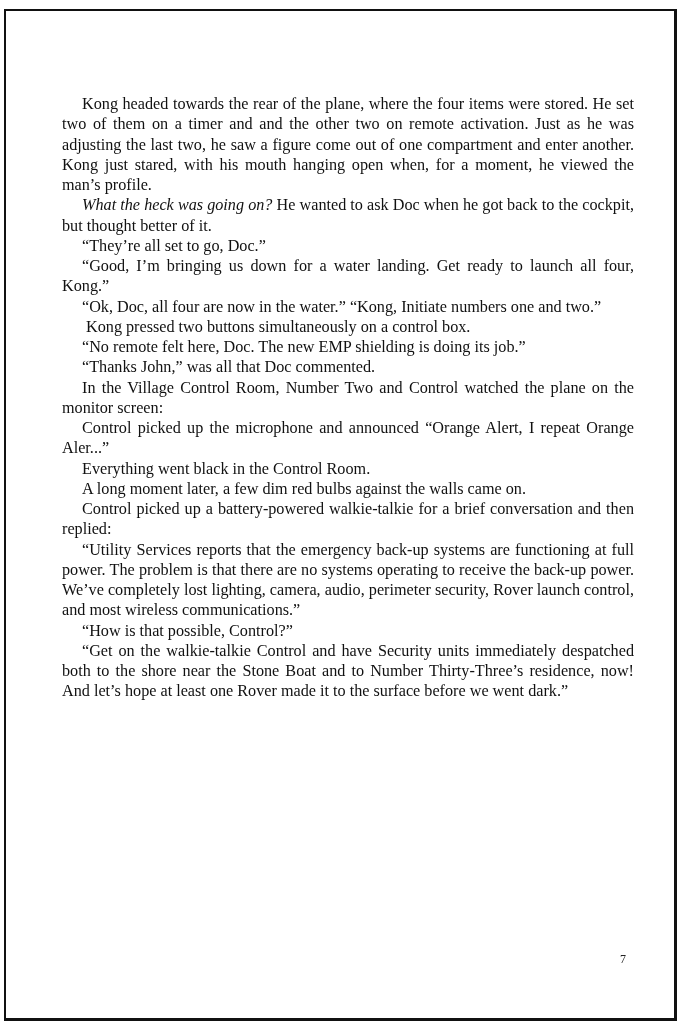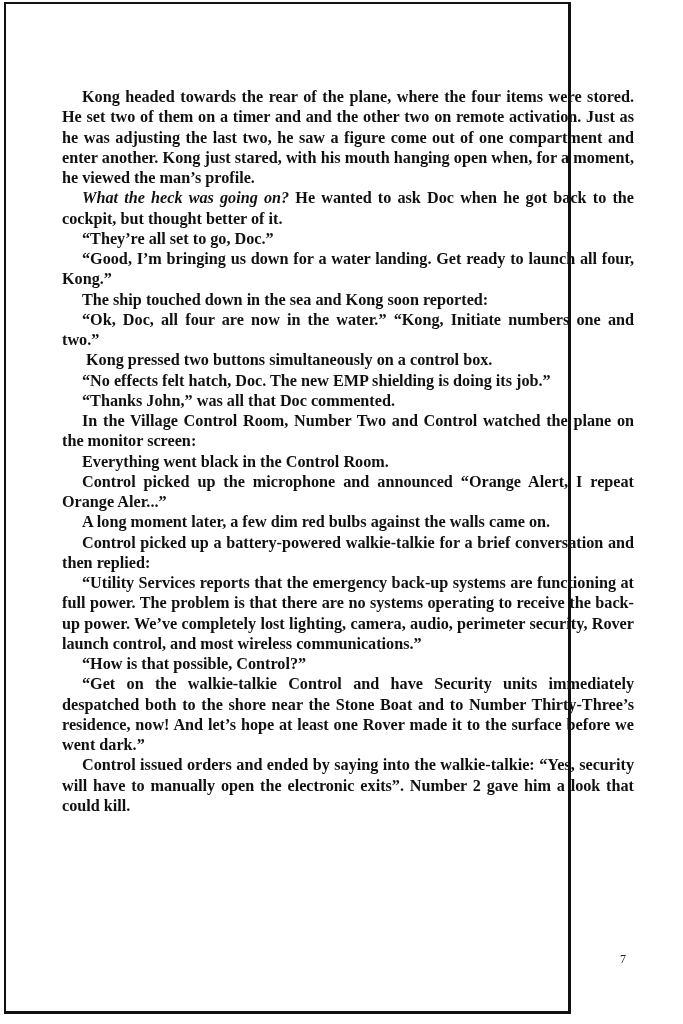--- a/index.html
+++ b/index.html
@@ -9,29 +9,28 @@
     }
     body {
       width: 683px;
       height: 1024px;
       position: relative;
       overflow: hidden;
     }
     .page-frame {
       position: absolute;
       left: 4px;
-      top: 2px;
-      width: 567px;
+      top: 9px;
+      width: 673px;
       height: 1012px;
       border: 2px solid #111111;
       border-right-width: 3px;
       border-bottom-width: 3px;
       box-sizing: border-box;
       background: #ffffff;
-      font-weight: bold;
     }
     .text-body {
       position: absolute;
       left: 56px;
       top: 83px;
       width: 572px;
       font-family: "Liberation Serif", serif;
       font-size: 16.2px;
       line-height: 20.25px;
       color: #111111;
@@ -58,29 +57,27 @@
   </style>
 </head>
 <body>
 
 <div class="page-frame">
   <div class="text-body">
     <p>Kong headed towards the rear of the plane, where the four items were stored. He set two of them on a timer and and the other two on remote activation. Just as he was adjusting the last two, he saw a figure come out of one compartment and enter another. Kong just stared, with his mouth hanging open when, for a moment, he viewed the man’s profile.</p>
     <p><em>What the heck was going on?</em><span> He wanted to ask Doc when he got back to the cockpit, but thought better of it.</span></p>
     <p>“They’re all set to go, Doc.”</p>
     <p>“Good, I’m bringing us down for a water landing. Get ready to launch all four, Kong.”</p>
-    <p>The ship touched down in the sea and Kong soon reported:</p>
     <p>“Ok, Doc, all four are now in the water.” “Kong, Initiate numbers one and two.”</p>
     <p class="extra-indent">Kong pressed two buttons simultaneously on a control box.</p>
-    <p>“No effects felt hatch, Doc. The new EMP shielding is doing its job.”</p>
+    <p>“No remote felt here, Doc. The new EMP shielding is doing its job.”</p>
     <p>“Thanks John,” was all that Doc commented.</p>
     <p>In the Village Control Room, Number Two and Control watched the plane on the monitor screen:</p>
+    <p>Control picked up the microphone and announced “Orange Alert, I repeat Orange Aler...”</p>
     <p>Everything went black in the Control Room.</p>
-    <p>Control picked up the microphone and announced “Orange Alert, I repeat Orange Aler...”</p>
     <p>A long moment later, a few dim red bulbs against the walls came on.</p>
     <p>Control picked up a battery-powered walkie-talkie for a brief conversation and then replied:</p>
     <p>“Utility Services reports that the emergency back-up systems are functioning at full power. The problem is that there are no systems operating to receive the back-up power. We’ve completely lost lighting, camera, audio, perimeter security, Rover launch control, and most wireless communications.”</p>
     <p>“How is that possible, Control?”</p>
     <p>“Get on the walkie-talkie Control and have Security units immediately despatched both to the shore near the Stone Boat and to Number Thirty-Three’s residence, now! And let’s hope at least one Rover made it to the surface before we went dark.”</p>
-    <p>Control issued orders and ended by saying into the walkie-talkie: “Yes, security will have to manually open the electronic exits”. Number 2 gave him a look that could kill.</p>
   </div>
 </div>
 <div class="page-number">7</div>
 
 </body></html>

